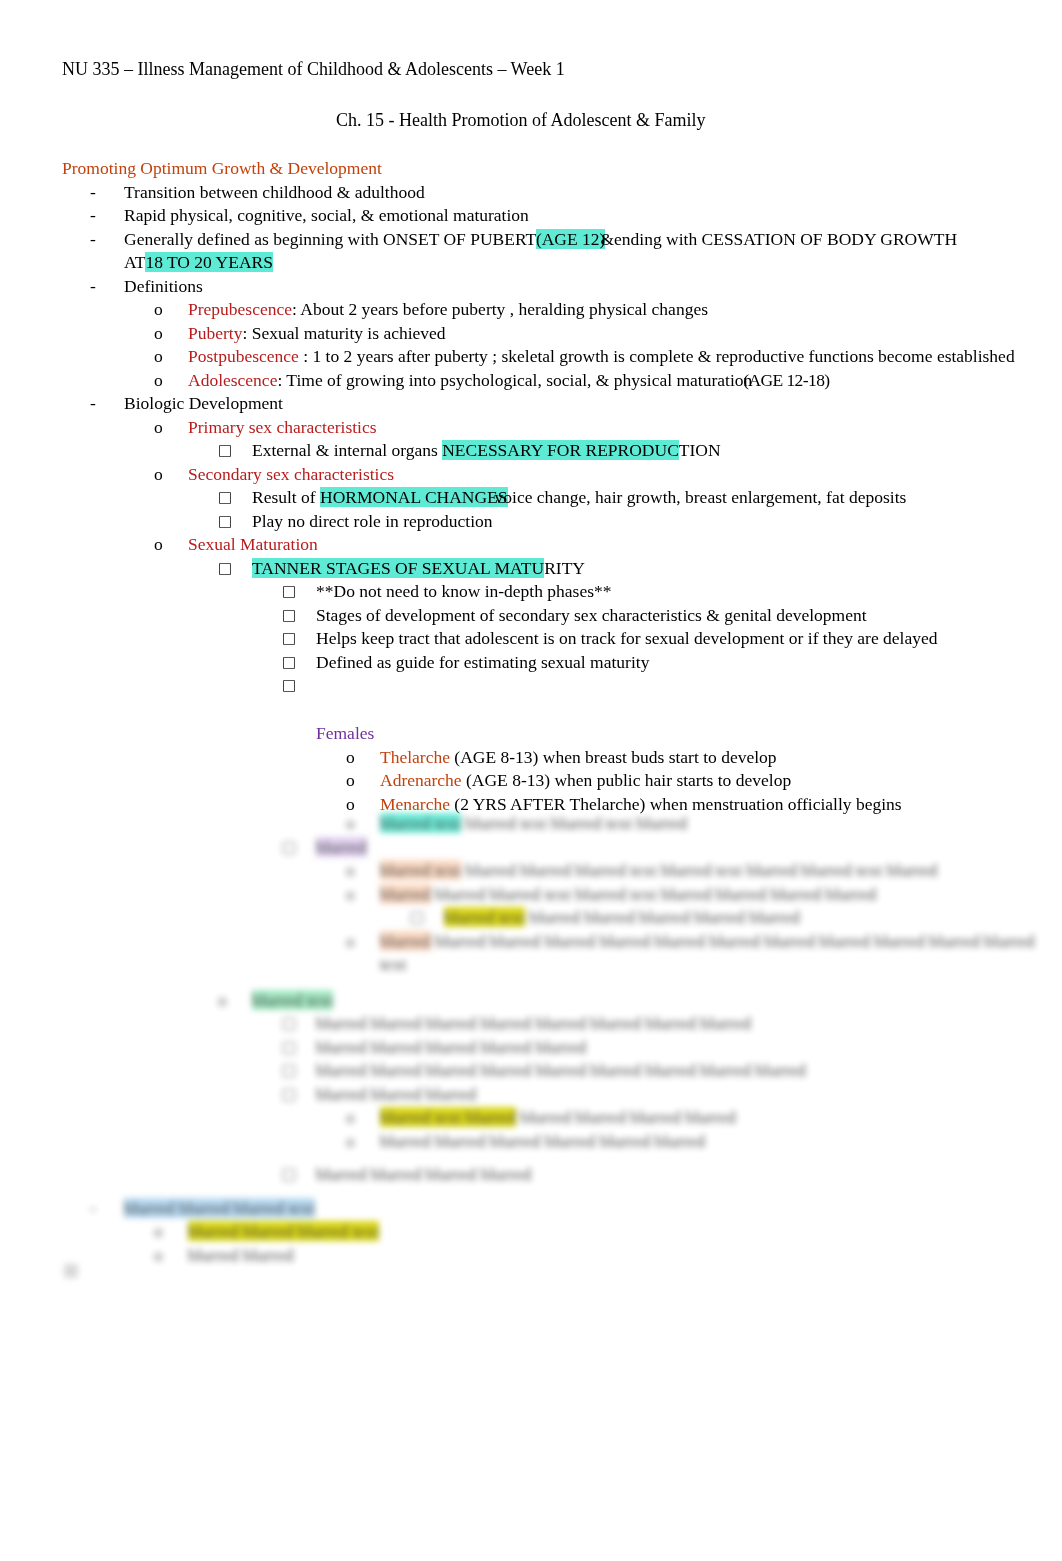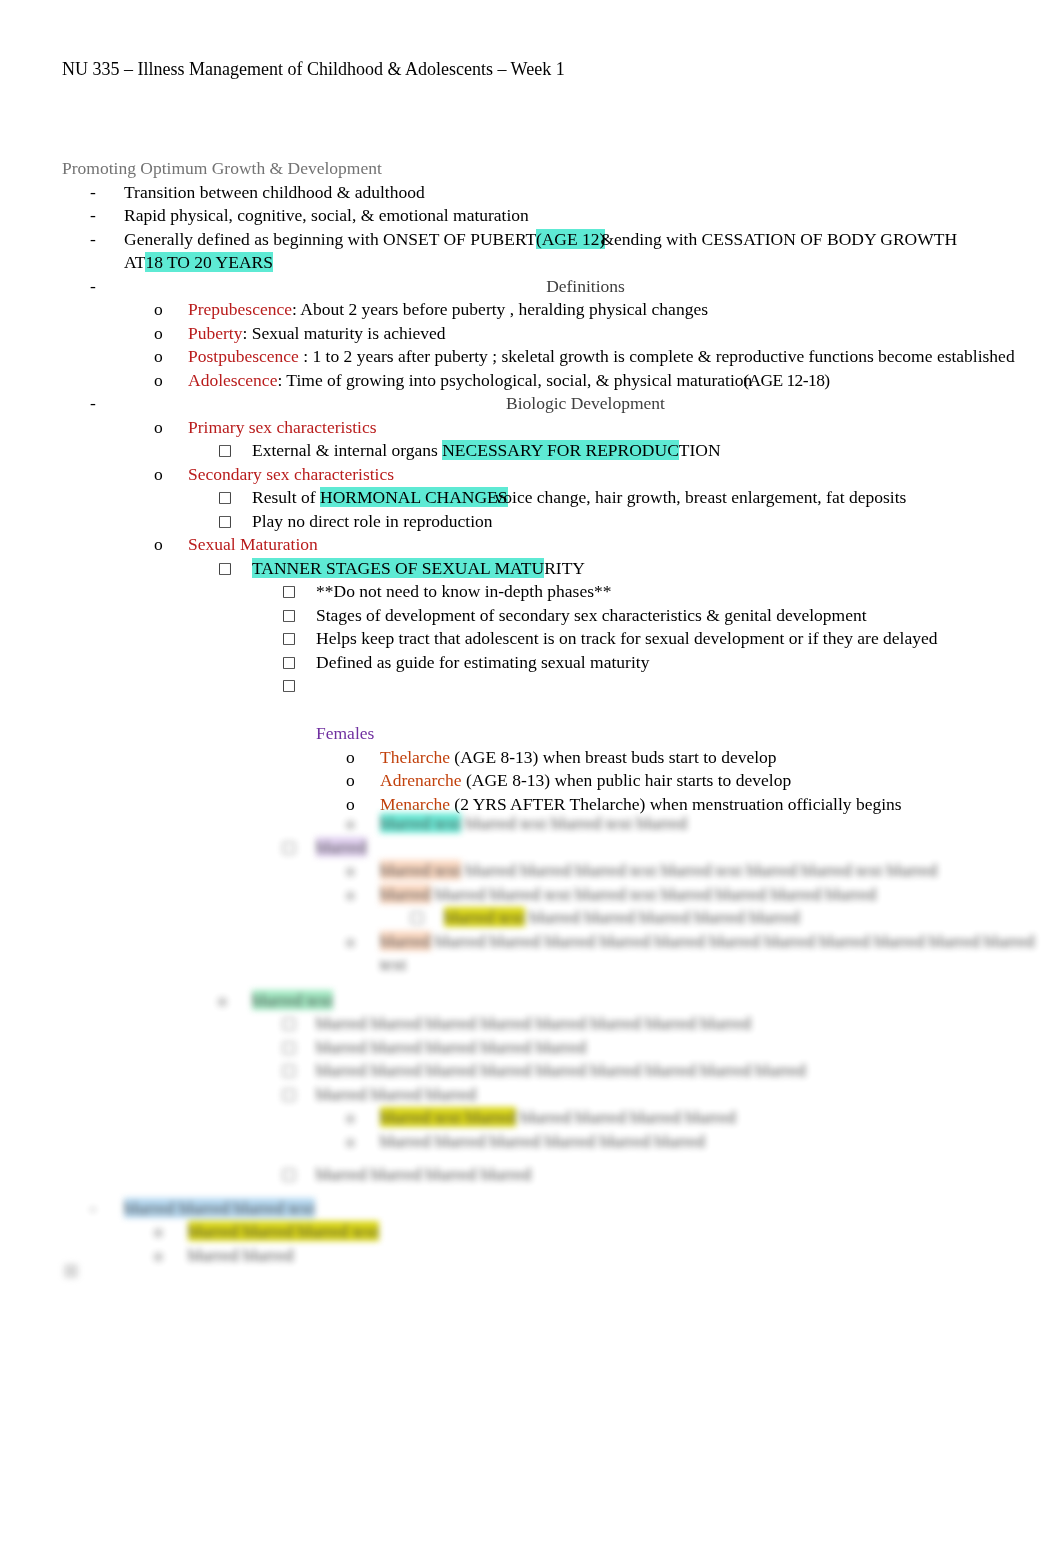--- a/index.html
+++ b/index.html
@@ -16,22 +16,22 @@
     position: relative;
     width: 1062px;
     height: 1368px;
     background: #ffffff;
     overflow: hidden;
     font-size: 17.5px;
     line-height: 23.5px;
   }
 
   
-  .red    { color: #737373; }
-  .blue   { color: #404040; text-align: center; }
+  .red    { color: #c2410c; }
+  .blue   { color: #000000; }
   .green  { color: #b91c1c; }
   .orange { color: #c2410c; font-family: Liberation Serif, serif; }
   .purple { color: #7030A0; margin-top: 48px; }
   .hl     { background-color: #5eead4; }
 
   
   .line {
     position: relative;
     display: flex;
     align-items: flex-start;
@@ -111,20 +111,21 @@
     border-radius: 2px;
     filter: blur(3px);
   }
 </style>
 </head>
 <body>
 
 <div id="page">
 
   <div class="doc-title">NU 335 – Illness Management of Childhood &amp; Adolescents – Week 1</div>
+  <div class="doc-subtitle">Ch. 15 - Health Promotion of Adolescent &amp; Family</div>
 
   <div id="body-block">
 
     <div class="line lvl0">
       <div class="txt red">Promoting Optimum Growth &amp; Development</div>
     </div>
 
     <div class="line lvl1">
       <div class="marker">-</div>
       <div class="txt">Transition between childhood &amp; adulthood</div>

